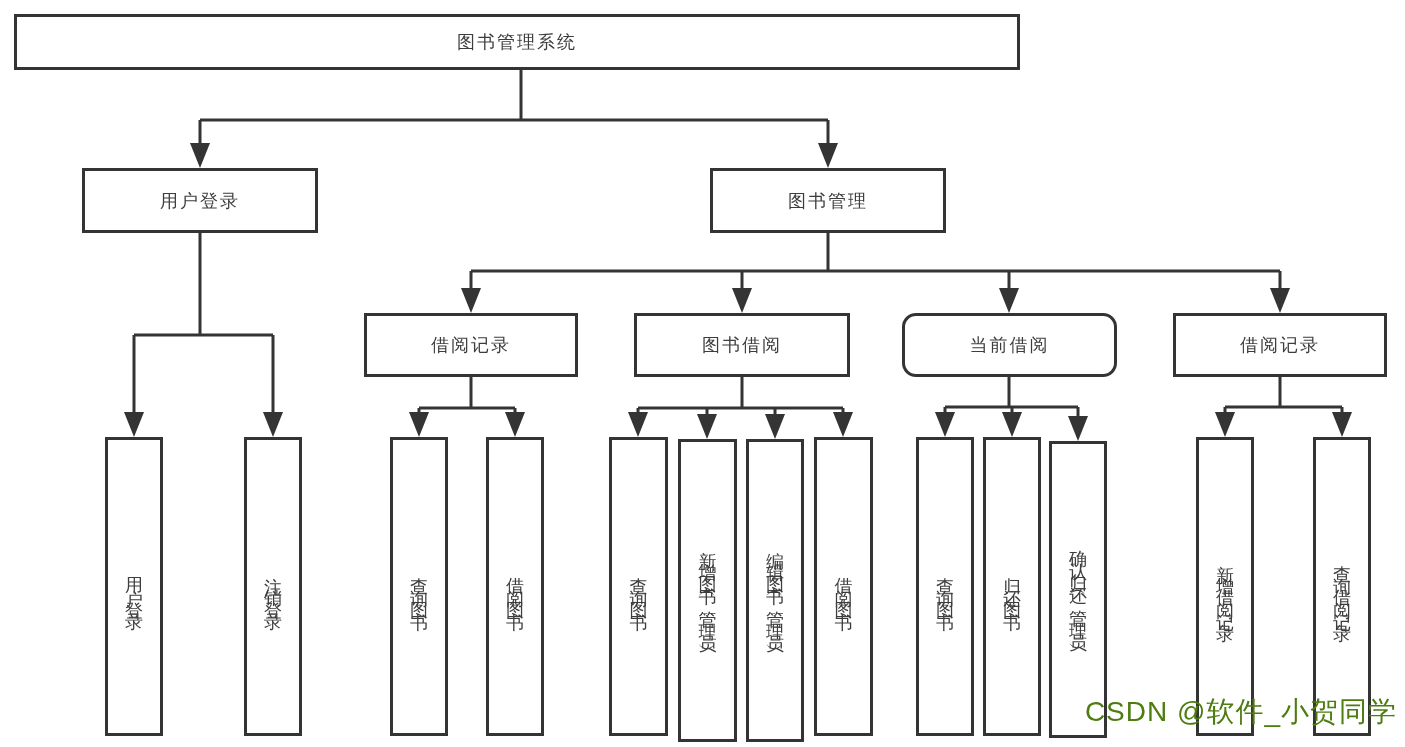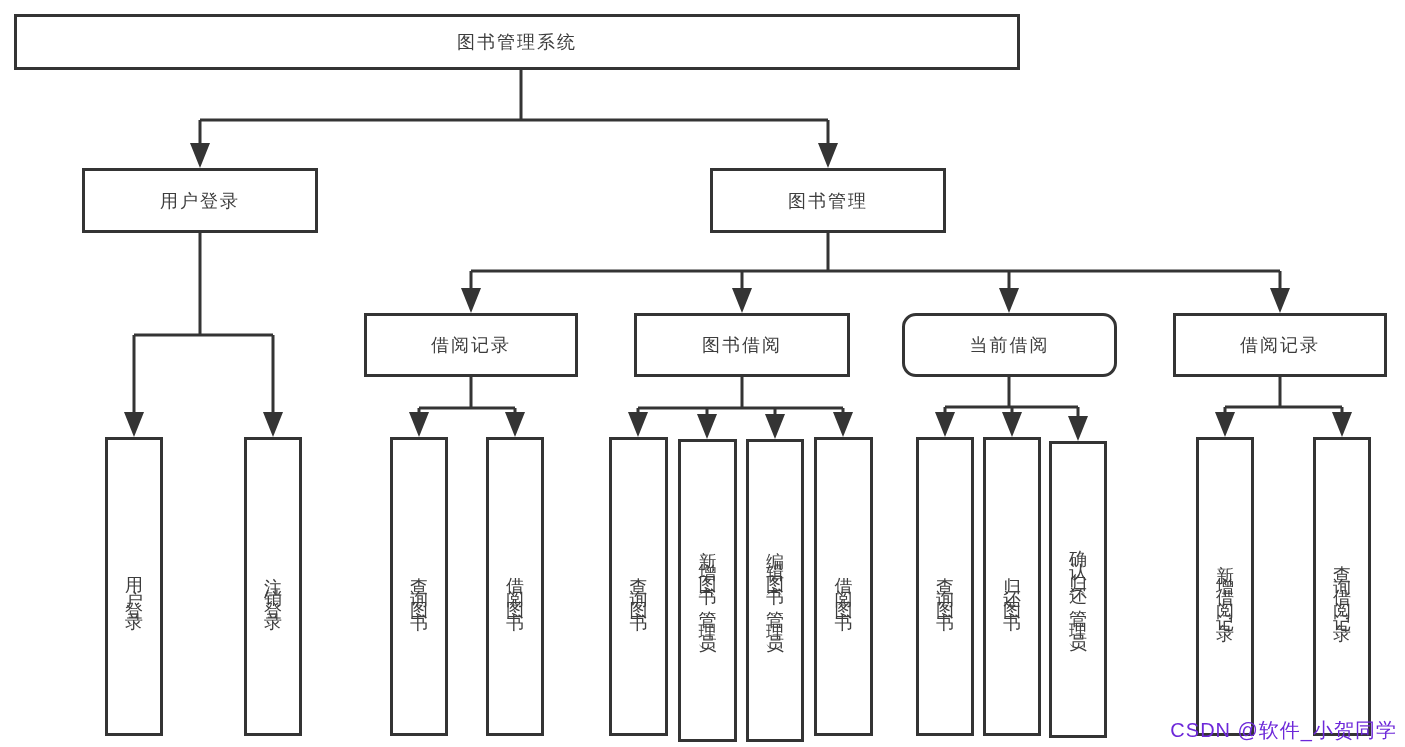--- a/index.html
+++ b/index.html
@@ -49,23 +49,23 @@
     text-orientation: mixed;
     font-size: 18px;
     line-height: 1;
     letter-spacing: 12px;
     color: #3d3d3d;
     white-space: nowrap;
   }
   .watermark {
     position: absolute;
     right: 8px;
-    bottom: 3px;
-    font-size: 20px;
-    color: #6d28d9;
+    bottom: 16px;
+    font-size: 28px;
+    color: #4d7c0f;
     letter-spacing: 1px;
     white-space: nowrap;
   }
 </style>
 </head>
 <body>
 
 <div class="canvas">
 
   <svg class="wires" width="1405" height="747" viewBox="0 0 1405 747">

